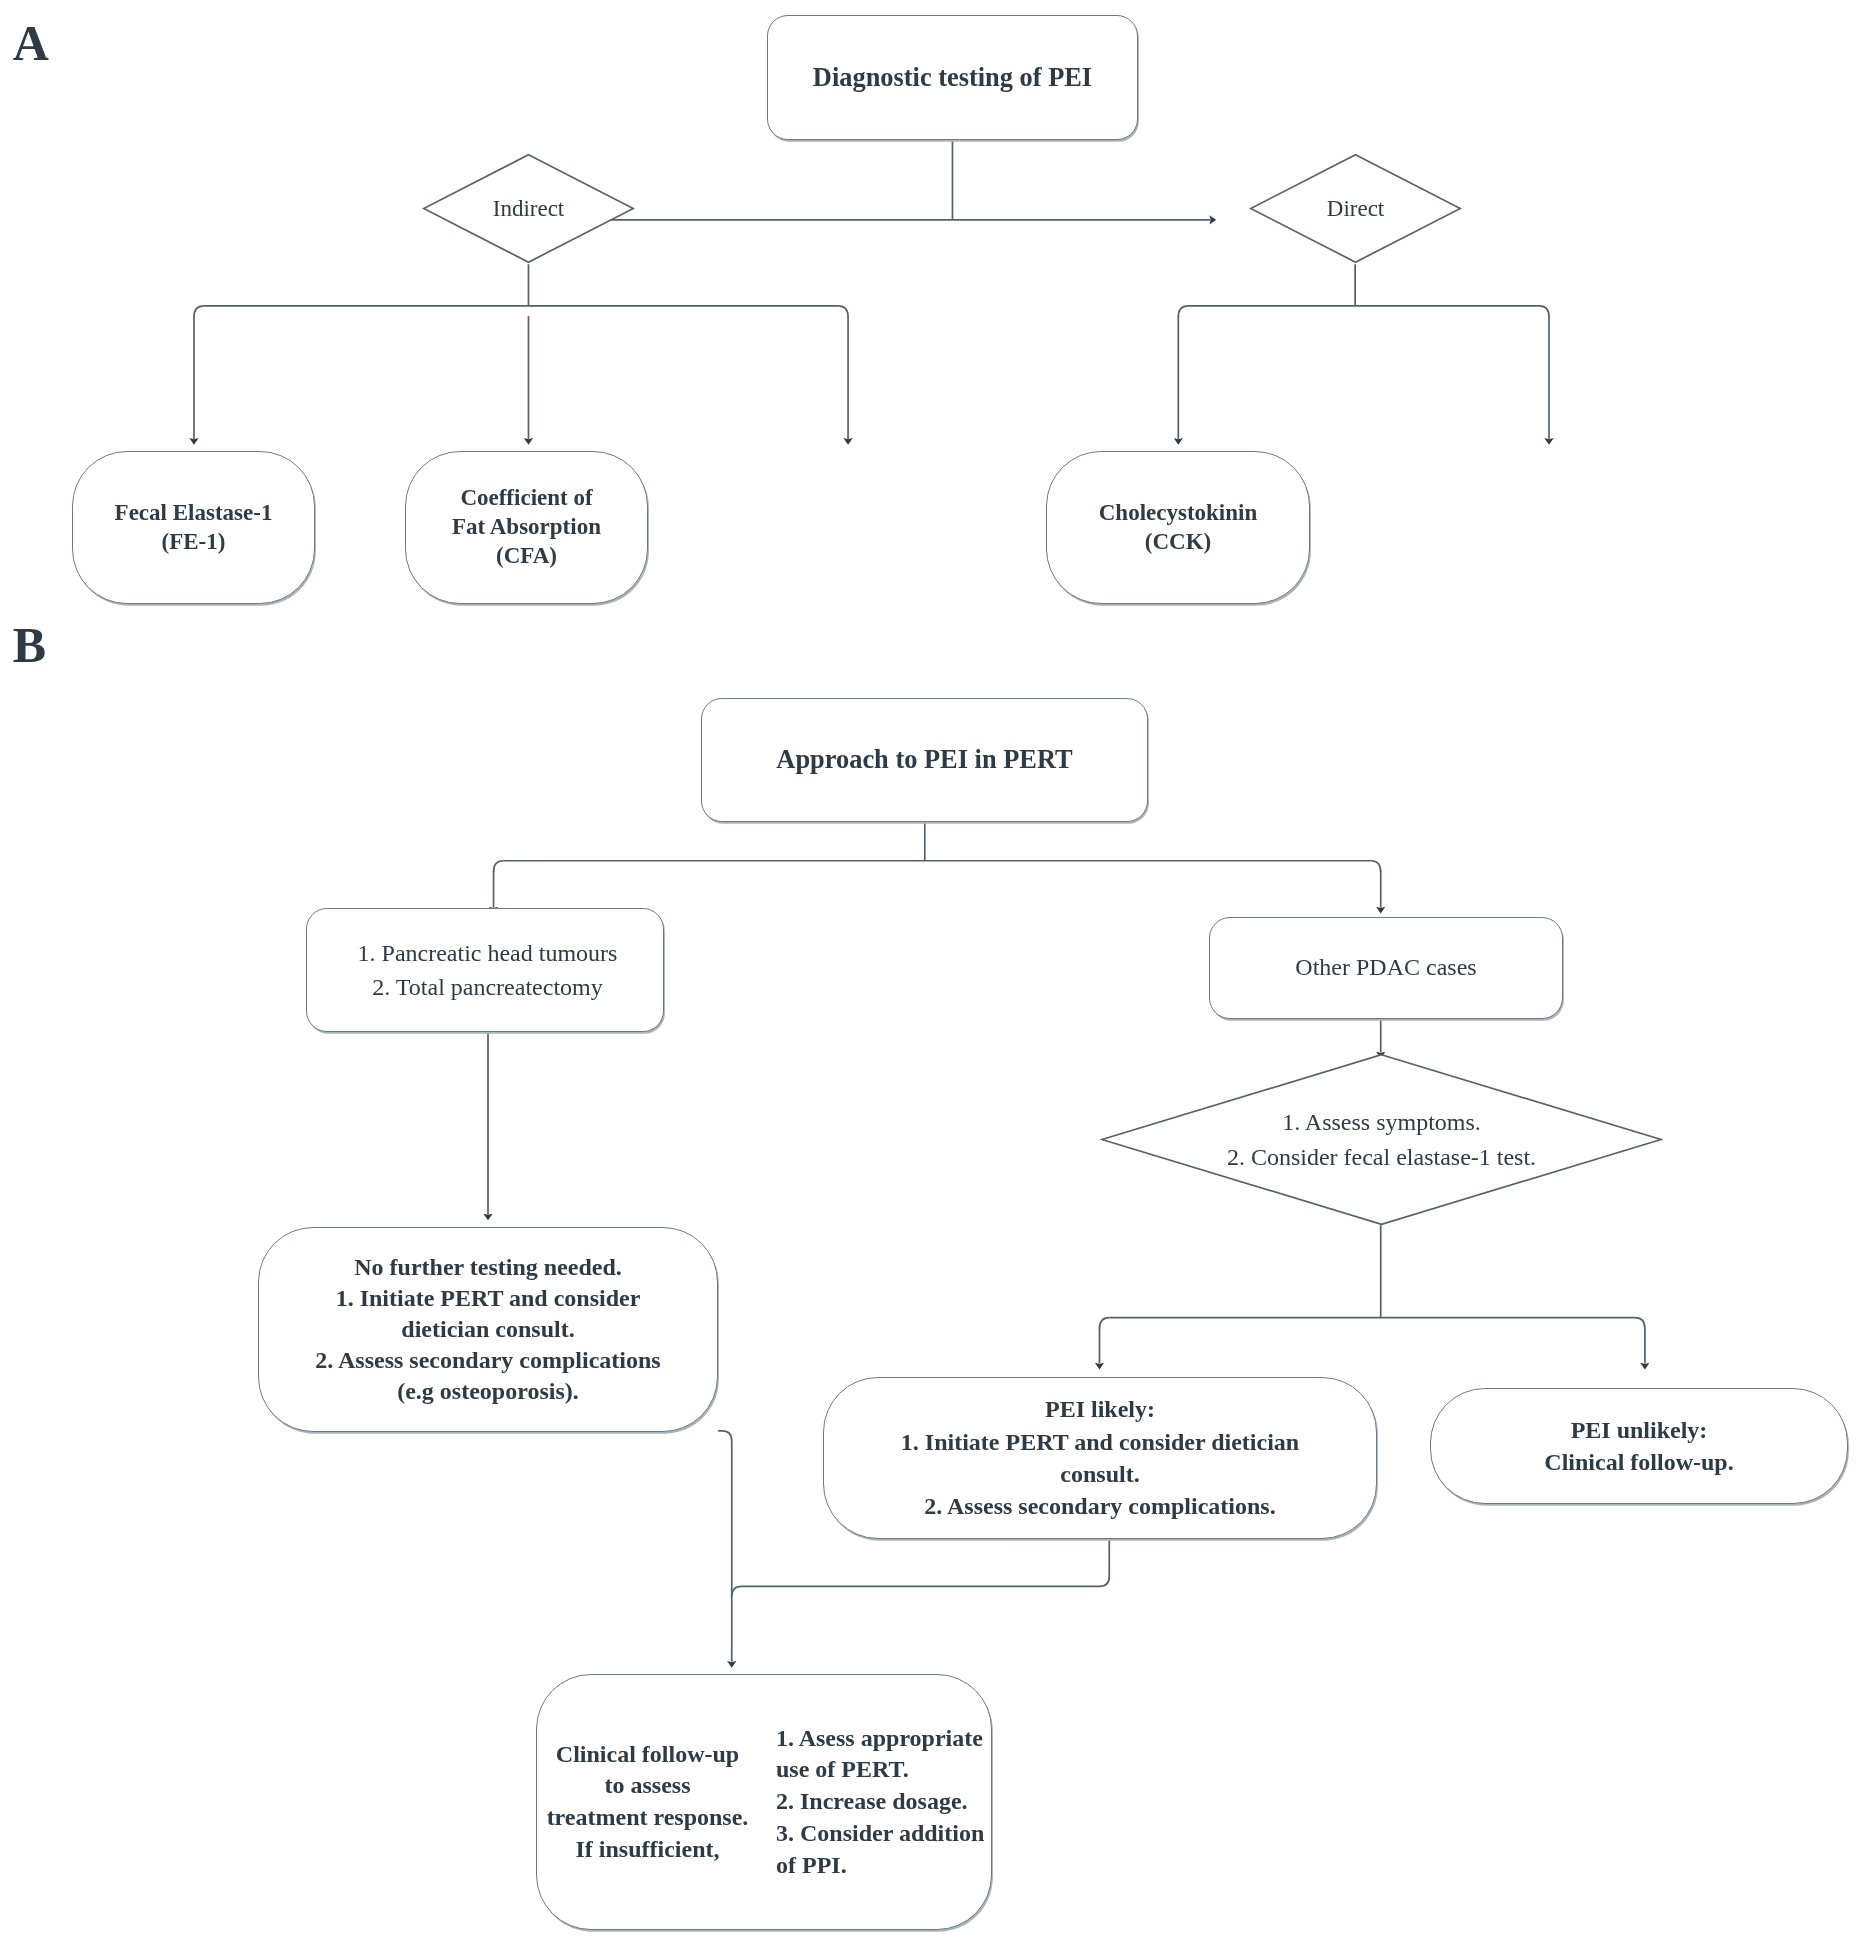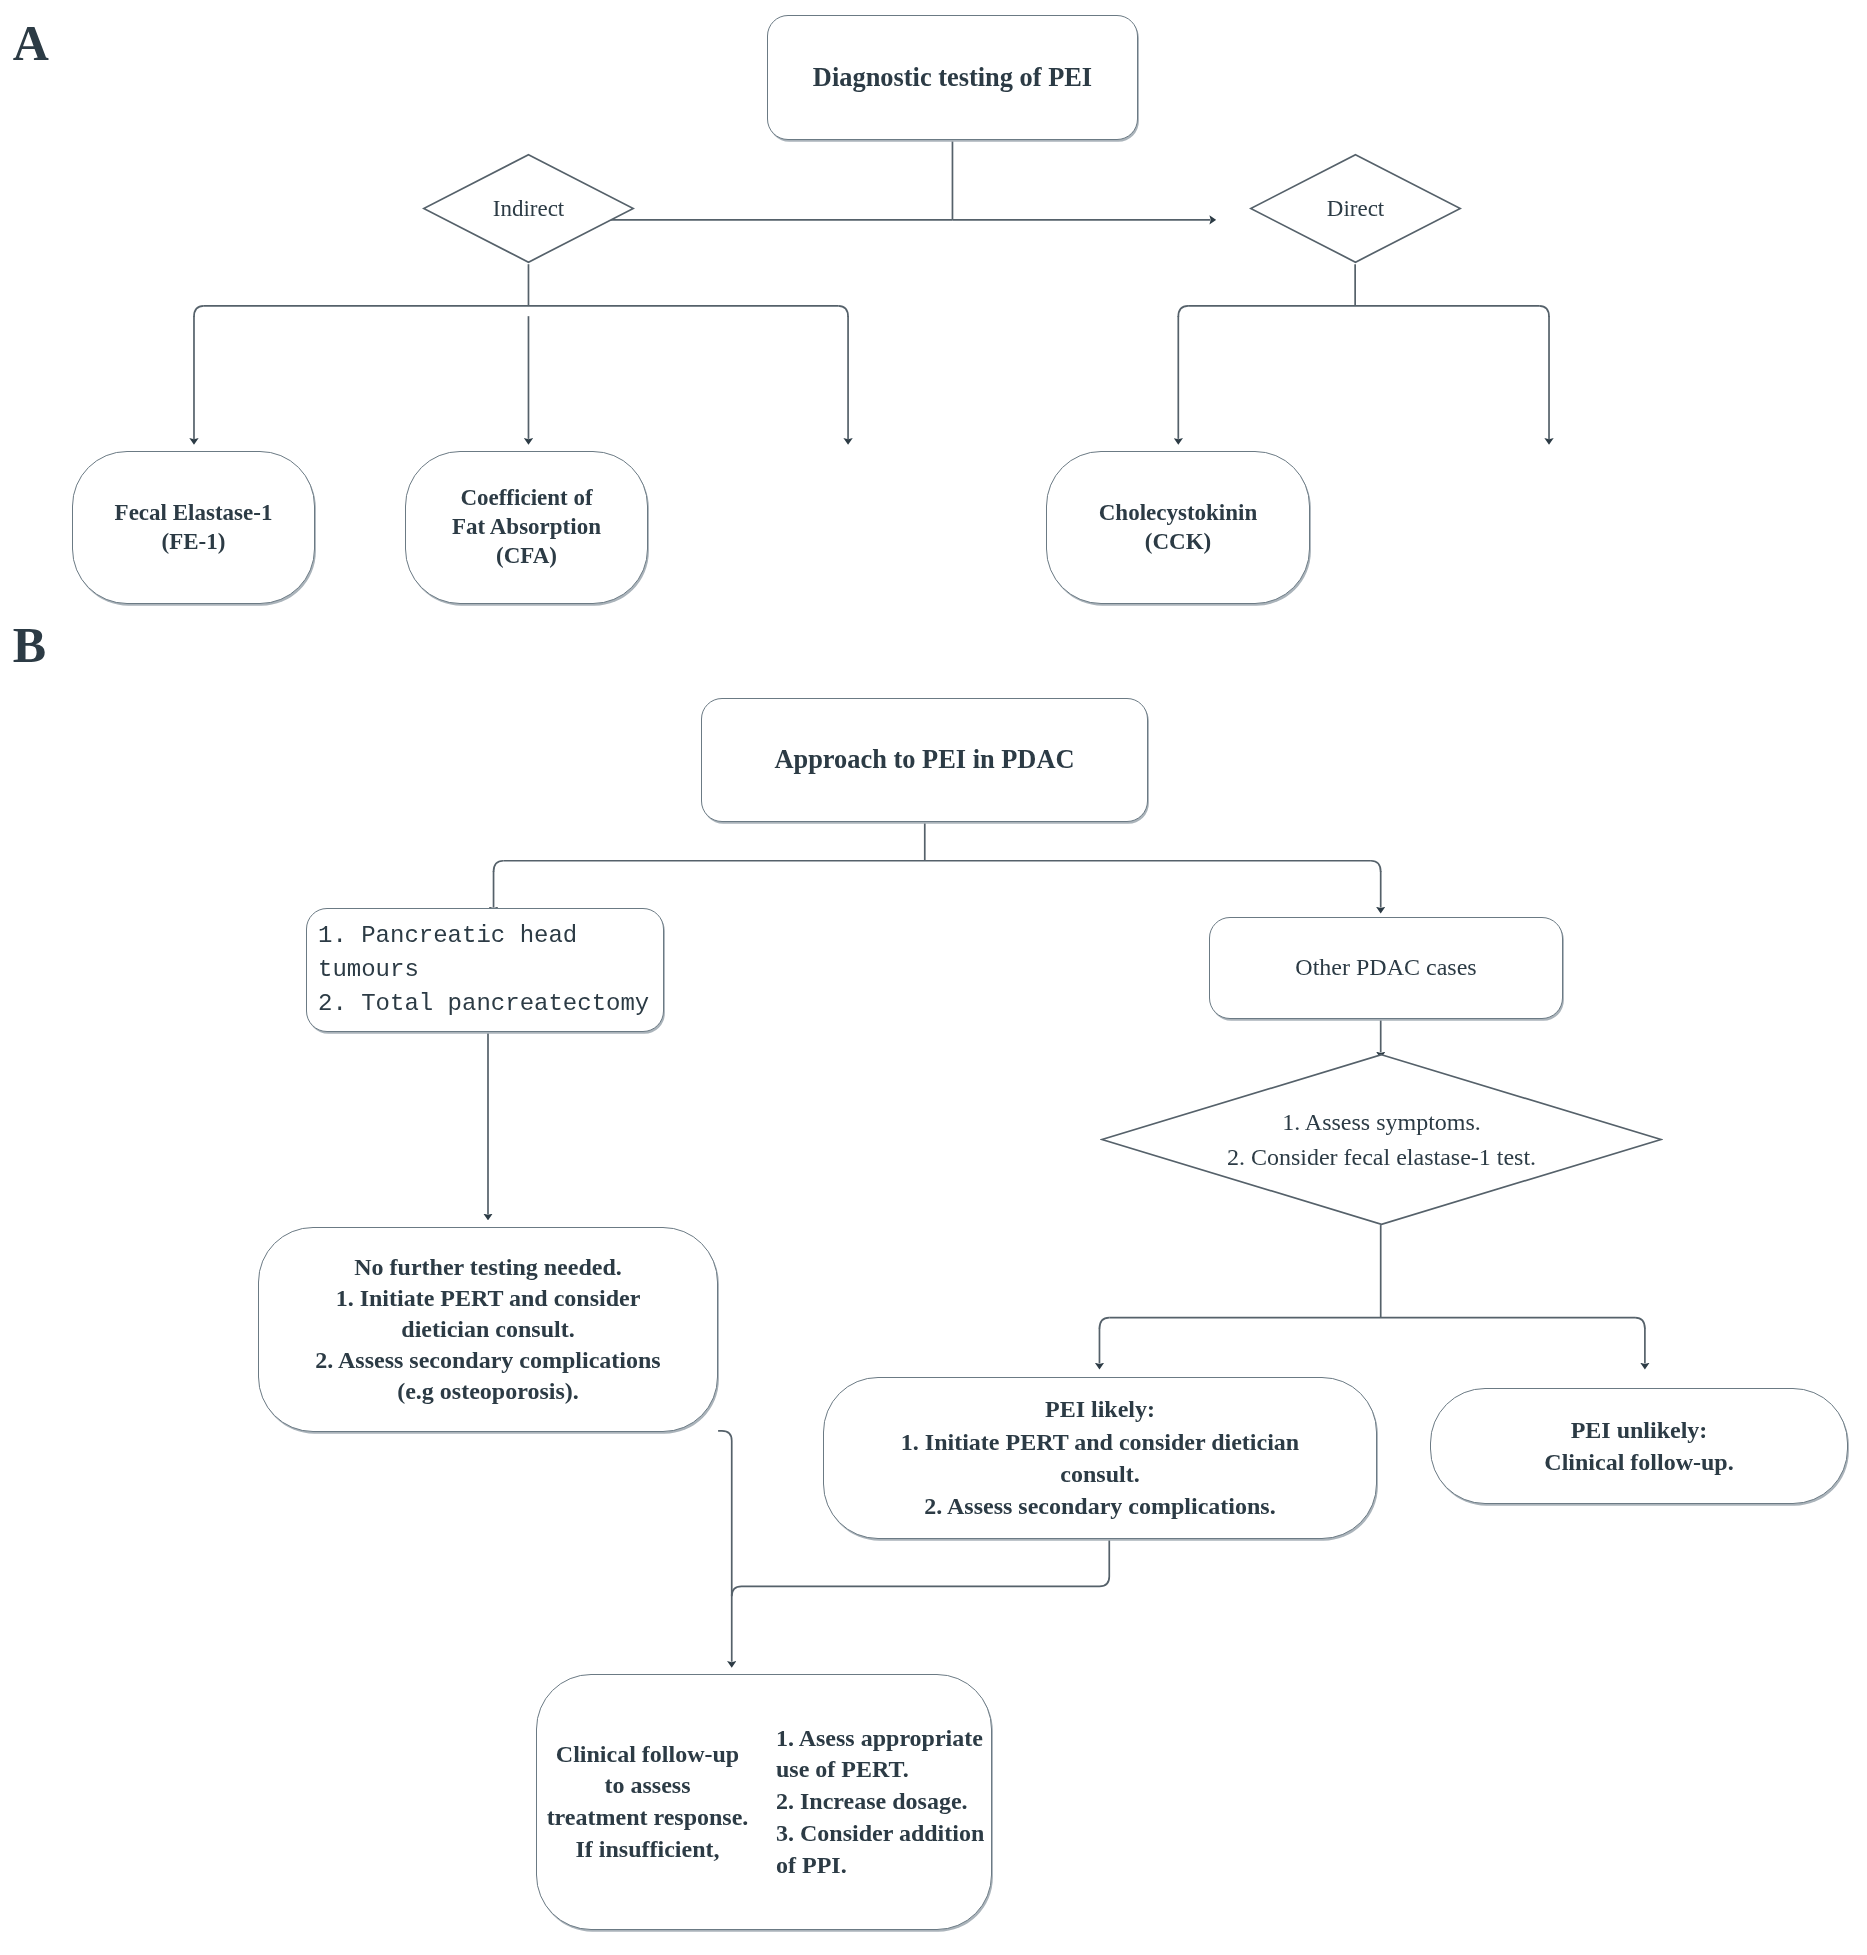--- a/index.html
+++ b/index.html
@@ -12,21 +12,21 @@
   }
   .node{
     position:absolute;display:flex;align-items:center;justify-content:center;
     box-sizing:border-box;color:#2c3b45;
     font-family:"Liberation Serif", serif;
     text-align:center;
   }
   .node .txt{width:100%;padding:0 6px;white-space:pre-line;}
   .bold{font-weight:bold;}
   .reg{font-weight:normal;}
-  .leftal .txt{text-align:left;font-family:Liberation Mono, monospace;}
+  .leftal .txt{text-align:center;}
   .rect{
     background:#ffffff;border:1.3px solid #6b7a84;border-radius:21px;
     box-shadow:1.3px 2.1px 0 -0.4px #aab3ba;
   }
   .stadium{
     background:#ffffff;border:1.3px solid #6b7a84;border-radius:55px;
     box-shadow:1.3px 2.1px 0 -0.4px #aab3ba;
   }
   .diamond-label{
     position:absolute;display:flex;align-items:center;justify-content:center;
@@ -131,21 +131,21 @@
 
   <div class="node stadium bold" style="left:1046px;top:451px;width:264px;height:153px;font-size:23px;line-height:1.25;">
     <span class="txt">Cholecystokinin
 (CCK)</span>
   </div>
 
 
   <div class="panel-label" style="left:12.8px;top:620px;">B</div>
 
   <div class="node rect bold" style="left:701px;top:698px;width:447px;height:124px;font-size:26.4px;line-height:1.18;">
-    <span class="txt">Approach to PEI in PDAC</span>
+    <span class="txt">Approach to PEI in PERT</span>
   </div>
 
   <div class="node rect reg leftal" style="left:306px;top:908px;width:358px;height:124px;font-size:24px;line-height:1.42;">
     <span class="txt" style="padding-left:11px;">1. Pancreatic head tumours
 2. Total pancreatectomy</span>
   </div>
 
   <div class="node rect reg" style="left:1209px;top:917px;width:354px;height:102px;font-size:24px;line-height:1.3;">
     <span class="txt">Other PDAC cases</span>
   </div>

